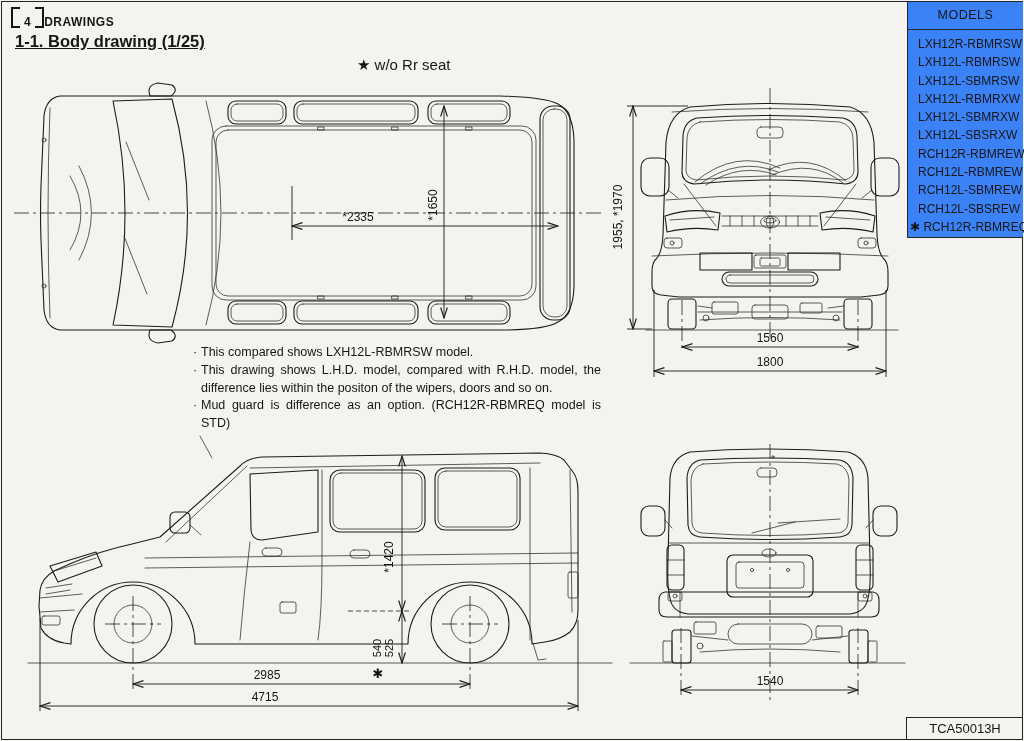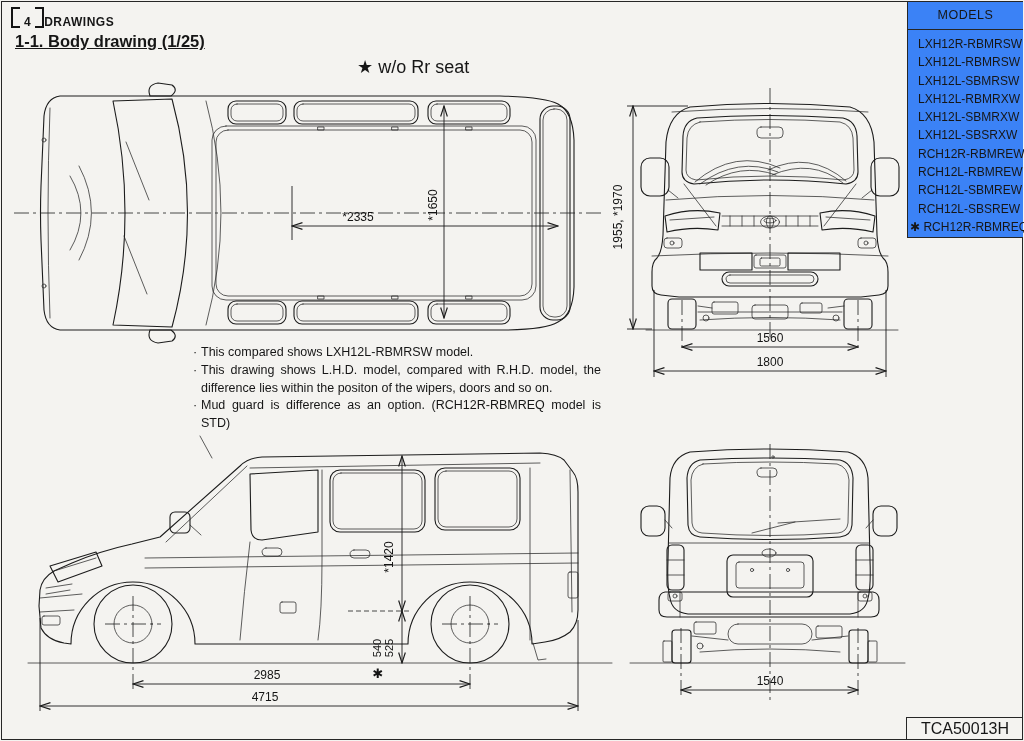--- a/index.html
+++ b/index.html
@@ -9,34 +9,34 @@
     font-family:"Liberation Sans","DejaVu Sans",sans-serif;
   }
   .page-frame{position:absolute;left:1px;top:1px;width:1020px;height:737px;
     border:1.6px solid #262626;pointer-events:none;}
   .title-block{position:absolute;left:11px;top:7px;white-space:nowrap;}
   .title-line{font-size:12px;font-weight:700;letter-spacing:.5px;}
   .lent{display:inline-block;width:7px;height:17px;border:2.6px solid #141414;vertical-align:-2px;}
   .lent.l{border-right:none;margin-right:4px;}
   .lent.r{border-left:none;margin-left:4px;}
   .subtitle-line{font-size:16.5px;font-weight:700;margin-top:3px;margin-left:4px;text-decoration:underline;}
-  .star-note{position:absolute;left:357px;top:56px;font-size:18px;}
+  .star-note{position:absolute;left:357px;top:56px;font-size:15px;}
   .models-panel{position:absolute;left:907px;top:2px;width:115px;height:235px;
     border-left:1.4px solid #262626;border-bottom:1.4px solid #262626;background:#3b82f6;}
   .models-header{height:27px;line-height:27px;text-align:center;font-size:12.5px;
     letter-spacing:.5px;border-bottom:1.4px solid #262626;}
   .models-list{padding-top:5px;}
   .models-item{font-size:12px;line-height:18.3px;padding-left:10px;white-space:nowrap;}
   .models-item.starred{padding-left:2px;}
   .notes-block{position:absolute;left:189px;top:344px;width:412px;font-size:12.5px;line-height:1.42;}
   .note-row{display:flex;}
   .note-bullet{width:12px;flex:0 0 12px;text-align:center;}
   .note-text{flex:1;text-align:justify;}
   .doc-code-box{position:absolute;left:906px;top:717px;width:116px;height:21px;
-    border:1.3px solid #262626;border-right:none;line-height:21px;text-align:center;font-size:16px;}
+    border:1.3px solid #262626;border-right:none;line-height:21px;text-align:center;font-size:13px;}
   svg.drawing{position:absolute;left:0;top:0;}
   .ln{stroke:#1c1c1c;fill:none;stroke-width:1.1;stroke-linecap:round;stroke-linejoin:round;}
   .th{stroke:#2a2a2a;fill:none;stroke-width:0.75;stroke-linecap:round;stroke-linejoin:round;}
   .dl{stroke:#1c1c1c;fill:none;stroke-width:0.9;}
   .cl{stroke:#1c1c1c;fill:none;stroke-width:0.8;stroke-dasharray:15 4 3 4;}
   .dsh{stroke:#1c1c1c;fill:none;stroke-width:0.8;stroke-dasharray:5 3;}
   .dim{font-family:"Liberation Sans","DejaVu Sans",sans-serif;font-size:12px;fill:#141414;}
   .dim.sm{font-size:11px;}
   .dim.star{font-size:13px;font-weight:700;}
 </style>

